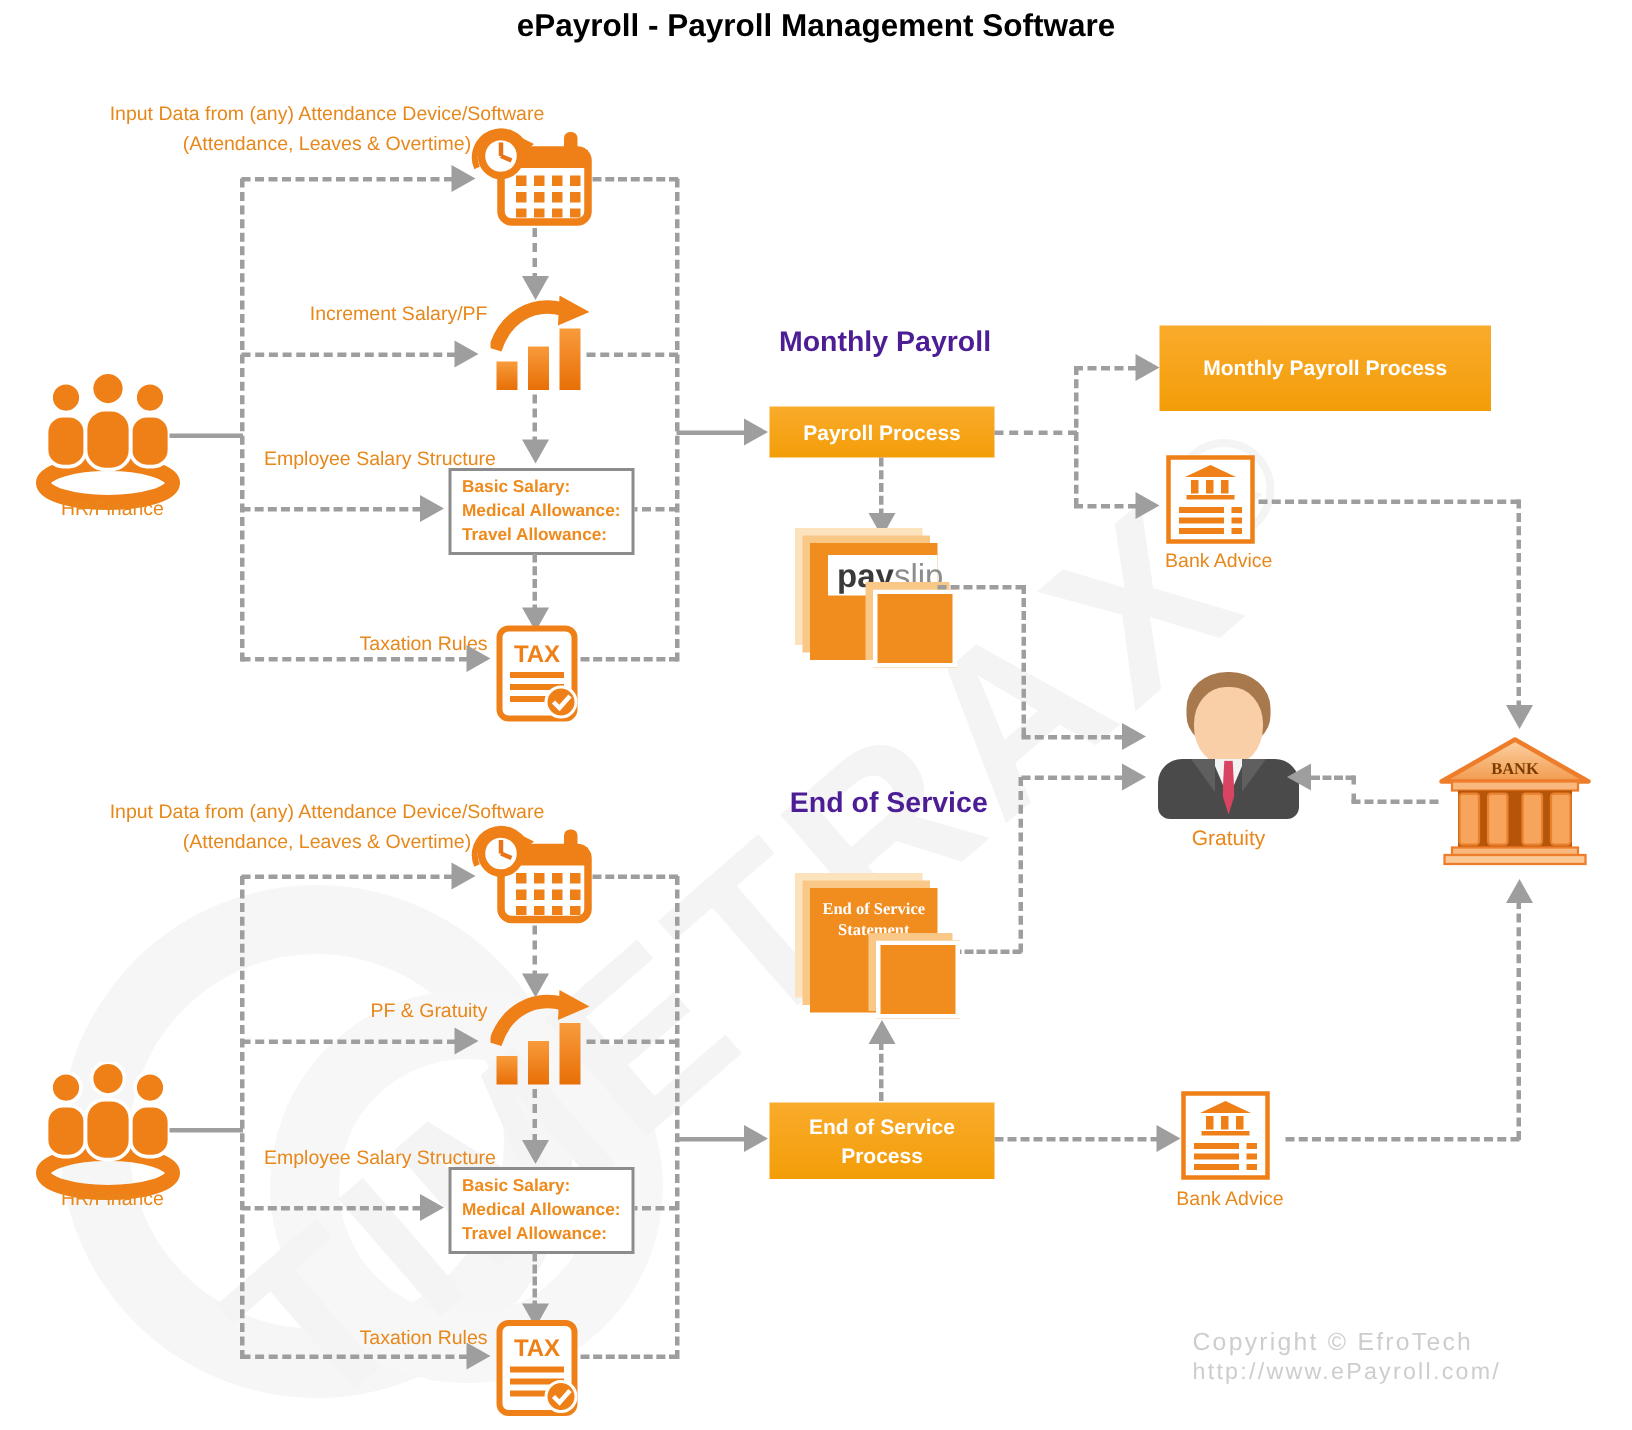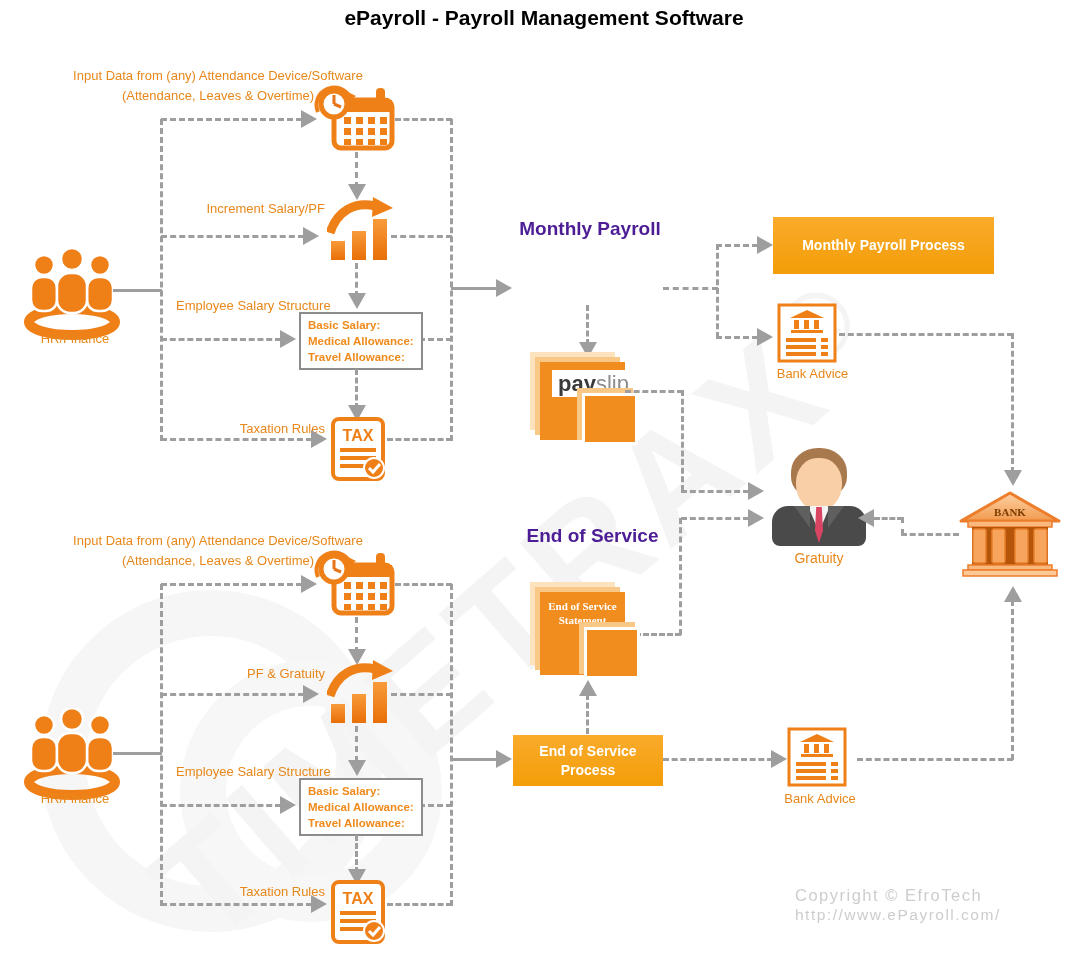--- a/index.html
+++ b/index.html
@@ -155,20 +155,21 @@
     <rect x="10" y="32" width="36" height="4" fill="#ef8018"></rect>
     <rect x="10" y="40" width="36" height="4" fill="#ef8018"></rect>
     <rect x="10" y="48" width="24" height="4" fill="#ef8018"></rect>
     <circle cx="44" cy="52" r="10" fill="#ef8018" stroke="#fff" stroke-width="2"></circle>
     <path d="M39,52 l4,4 l7,-8" stroke="#fff" stroke-width="3" fill="none"></path>
   </svg>
 
   <div class="hs" style="left:451px;top:287px;width:46px;"></div>
   <div class="ar" style="left:496px;top:279px;"></div>
   <div class="abs heading" style="left:510px;top:218px;width:160px;text-align:center;">Monthly Payroll</div>
+  <div class="abs btn" style="left:513px;top:271px;width:150px;height:34px;">Payroll Process</div>
 
   <div class="h" style="left:663px;top:287px;width:55px;"></div>
   <div class="v" style="left:716px;top:244px;height:94px;"></div>
   <div class="h" style="left:716px;top:244px;width:42px;"></div>
   <div class="ar" style="left:757px;top:236px;"></div>
   <div class="h" style="left:716px;top:336px;width:42px;"></div>
   <div class="ar" style="left:757px;top:328px;"></div>
   <div class="abs btn" style="left:773px;top:217px;width:221px;height:57px;">Monthly Payroll Process</div>
 
   <svg class="abs" style="left:777px;top:303px;" width="60" height="60" viewBox="0 0 60 60">

